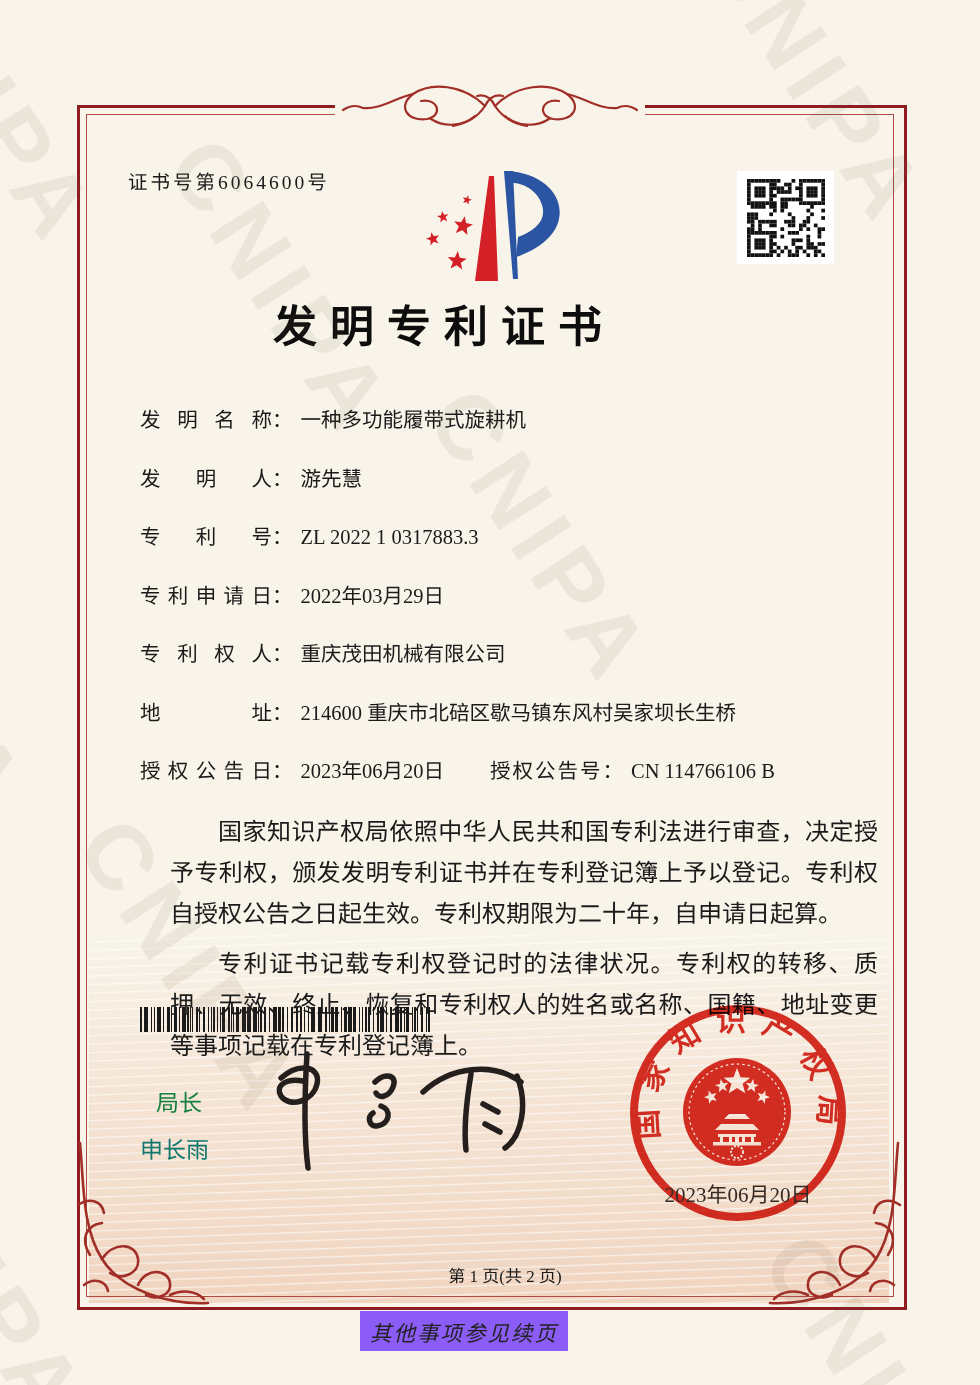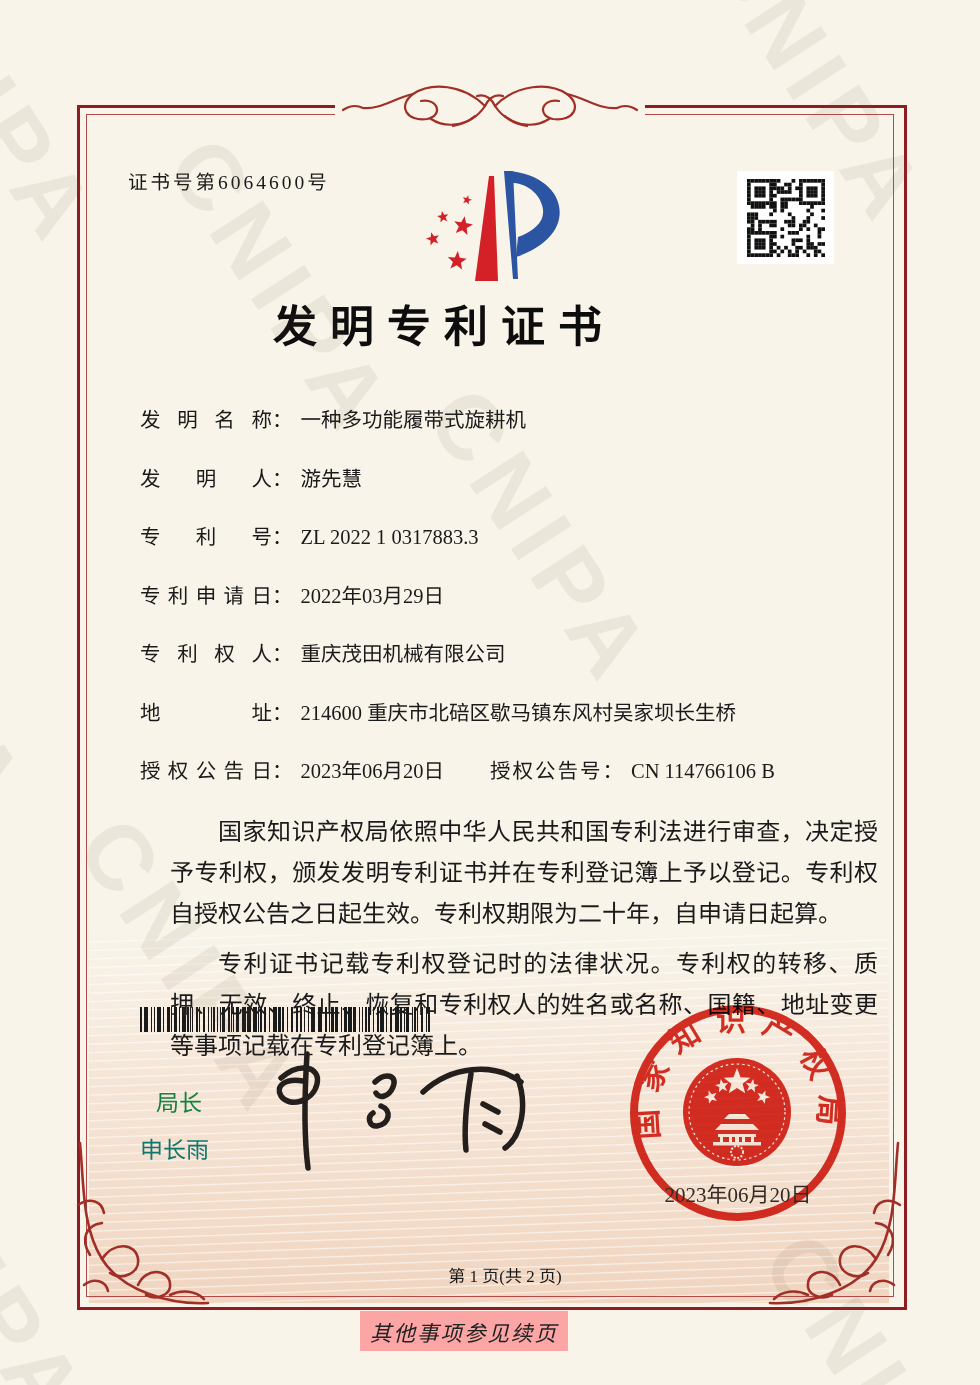--- a/index.html
+++ b/index.html
@@ -69,21 +69,21 @@
   
   .barcode{left:140px;top:1007px;z-index:2;}
   .sig-title{left:140px;top:1084px;z-index:2;font-family:Liberation Serif, serif;
              font-size:23px;color:#15803d;margin-left:16px;}
   .sig-name{left:140px;top:1131px;z-index:2;font-family:"Liberation Sans","DejaVu Sans",sans-serif;
             font-size:23px;color:#0f766e;}
   .sig-svg{left:255px;top:1046px;z-index:2;}
   .seal-svg{left:625px;top:1000px;z-index:4;mix-blend-mode:multiply;}
   .page-no{left:93px;top:1262px;width:824px;text-align:center;font-size:17px;z-index:2;}
   .note-band{
-    left:360px;top:1311px;width:208px;height:40px;background:#fca5a5;z-index:3;
+    left:360px;top:1311px;width:208px;height:40px;background:#8b5cf6;z-index:3;
     display:flex;align-items:center;justify-content:center;
     font-size:21.5px;font-style:italic;letter-spacing:2px;color:#222;
   }
   .ornament{z-index:2;color:var(--ornament_red,#a12f28);}
   .orn-stroke{fill:none;stroke:currentColor;stroke-width:2.2;stroke-linecap:round;}
   .sig-stroke{fill:none;stroke:#241f1c;stroke-width:5.5;stroke-linecap:round;stroke-linejoin:round;}
 </style>
 </head>
 <body>
 

